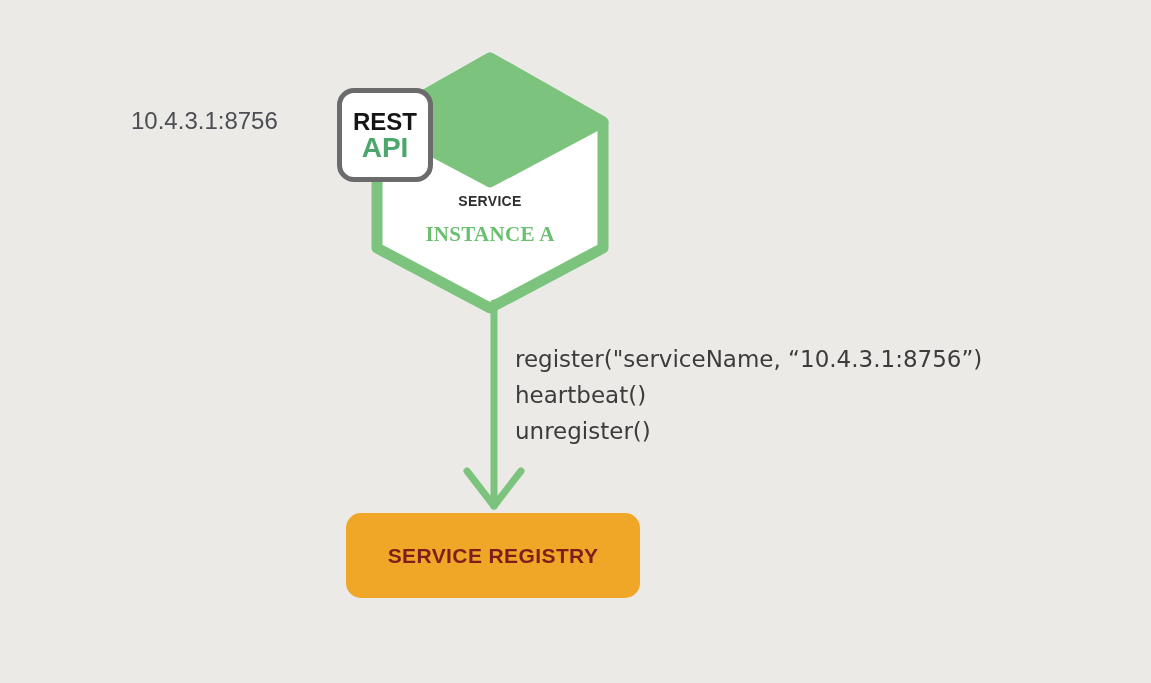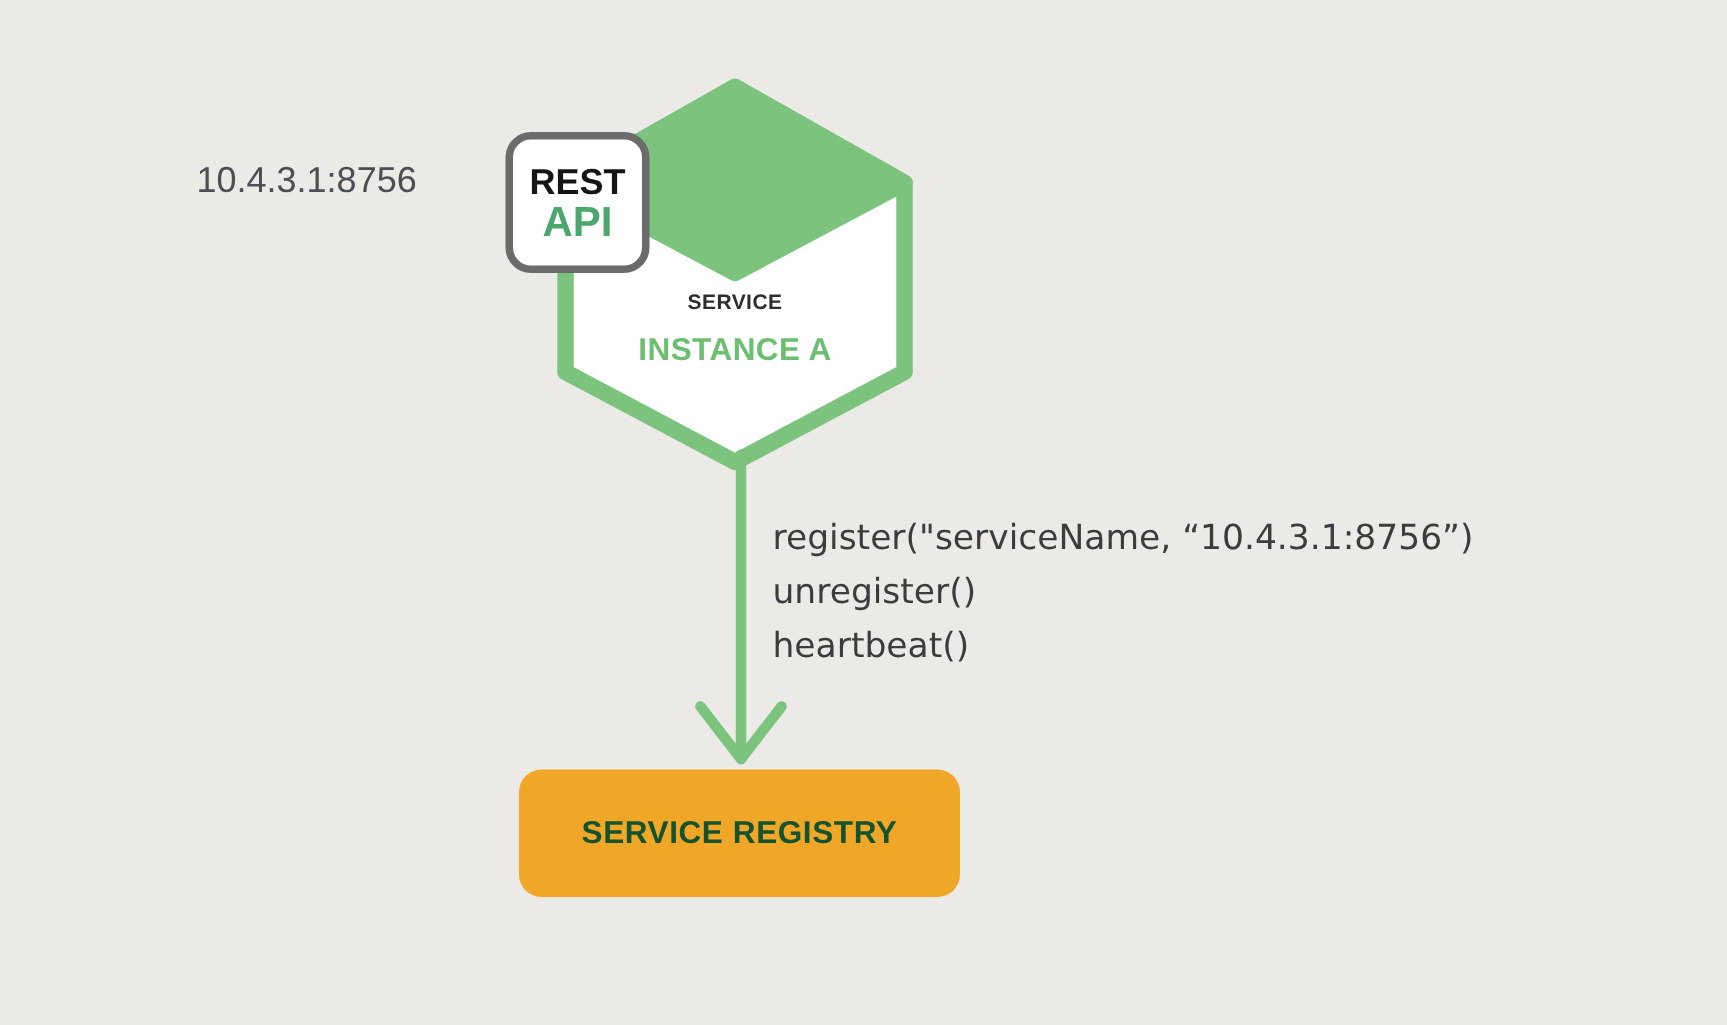--- a/index.html
+++ b/index.html
@@ -50,20 +50,21 @@
     color: #2E2E2E;
   }
   .hex-subtitle {
     position: absolute;
     width: 100%;
     top: 170px;
     font-size: 21px;
     font-weight: bold;
     letter-spacing: 0.3px;
     color: #6CBF70;
+    font-family: Liberation Serif, serif;
   }
 
   
   .badge {
     position: absolute;
     left: 337px;
     top: 73px;
     width: 86px;
     height: 84px;
     background: #FFFFFF;
@@ -117,21 +118,21 @@
     background: #F0A626;
     border-radius: 15px;
     display: flex;
     align-items: center;
     justify-content: center;
   }
   .registry-label {
     font-size: 21px;
     font-weight: bold;
     letter-spacing: 0.4px;
-    color: #14532d;
+    color: #7f1d1d;
   }
 </style>
 </head>
 <body>
 
 <div class="canvas">
 
   <div class="ip-label">10.4.3.1:8756</div>
 
   <svg class="hex-svg" width="238" height="262" viewBox="0 0 238 262">
@@ -149,21 +150,21 @@
     <div class="badge-line2">API</div>
   </div>
 
   <svg class="arrow-svg" width="110" height="218" viewBox="0 0 110 218">
     <path d="M54,5 L54,208" fill="none" stroke="#7CC47E" stroke-width="7" stroke-linecap="round"></path>
     <path d="M27,173 L54,208 L81,173" fill="none" stroke="#7CC47E" stroke-width="7" stroke-linecap="round" stroke-linejoin="round"></path>
   </svg>
 
   <div class="calls">
     <div>register("serviceName, “10.4.3.1:8756”)</div>
+    <div>heartbeat()</div>
     <div>unregister()</div>
-    <div>heartbeat()</div>
   </div>
 
   <div class="registry-box">
     <div class="registry-label">SERVICE REGISTRY</div>
   </div>
 
 </div>
 
 </body></html>

